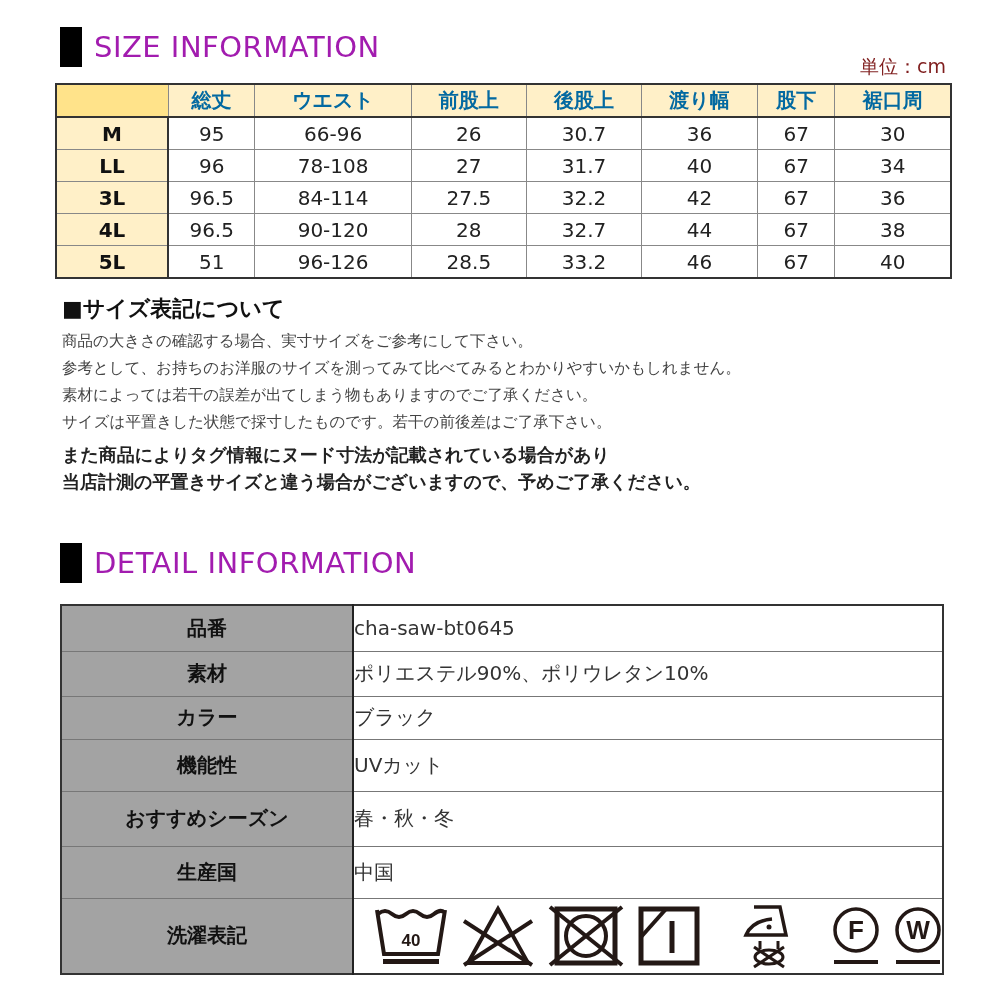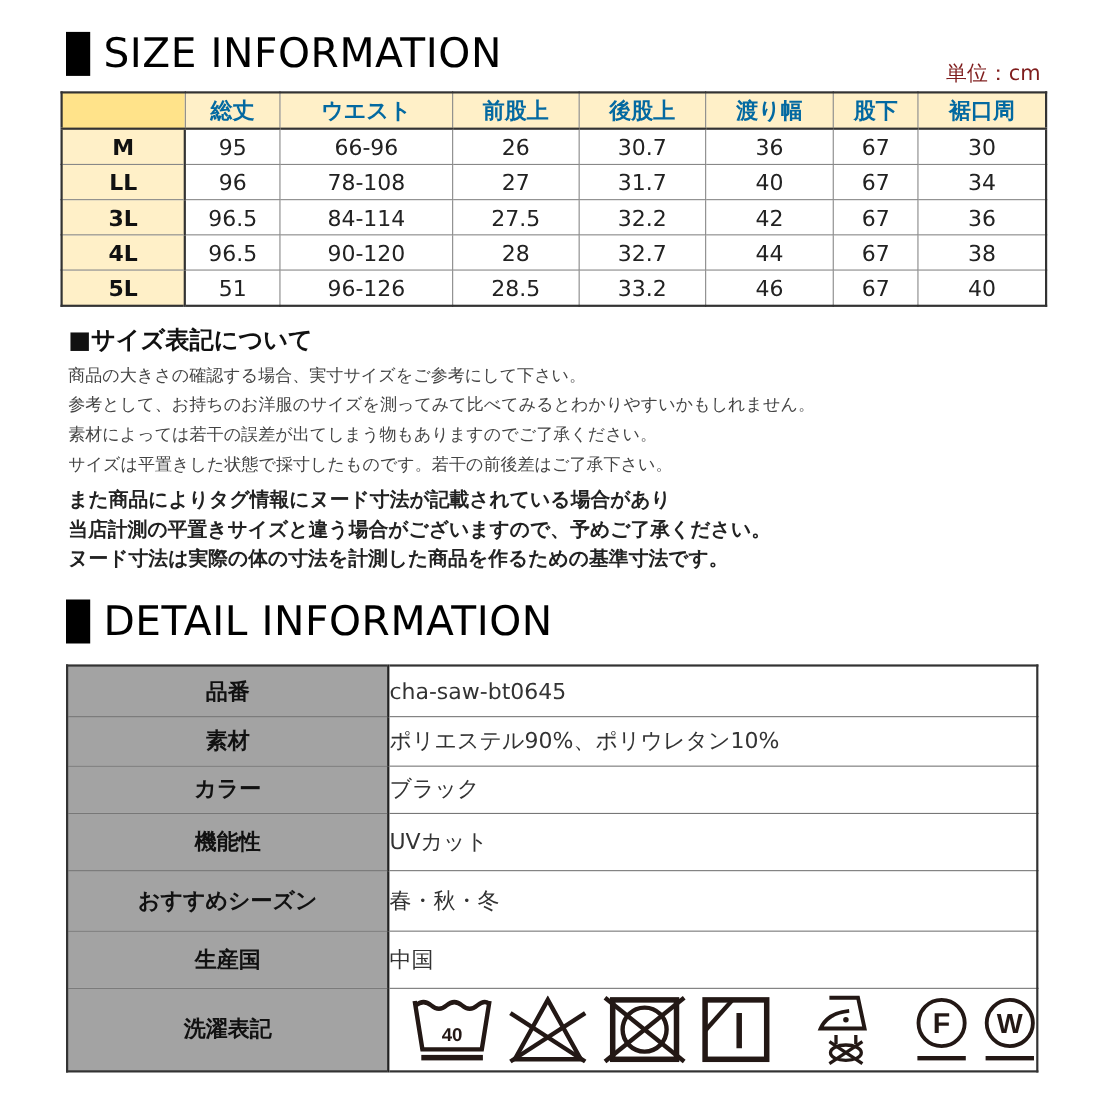--- a/index.html
+++ b/index.html
@@ -1,20 +1,20 @@
 <!DOCTYPE html>
 <html><head>
 <meta charset="utf-8">
 <style>
   html, body { margin:0; padding:0; background:#ffffff; }
   body { width:1000px; height:1000px; position:relative; overflow:hidden;
          font-family: "DejaVu Sans", "Liberation Sans", sans-serif; color:#111; }
   .sec-head { position:absolute; left:60px; display:flex; align-items:center; }
   .sec-bar { width:22px; height:40px; background:#000; margin-right:12px; }
-  .sec-title { font-family:"DejaVu Sans", sans-serif; font-size:37px; letter-spacing:0.5px; color:#000000; }
+  .sec-title { font-family:"DejaVu Sans", sans-serif; font-size:29px; letter-spacing:0.5px; color:#a21caf; }
   .unit { position:absolute; right:54px; top:54px; font-size:19px; color:#7f1d1d; }
 
   table.size { position:absolute; left:55px; top:83px; border-collapse:collapse; width:897px;
                border:2px solid #333; }
   table.size td { border:1.5px solid #888; height:31px; padding:0; text-align:center;
                   font-size:20px; color:#222; }
   table.size tr.hdr td { background:#FFF0C8; font-weight:bold; font-size:20px; color:#0369a1;
                          border-bottom:2px solid #333;margin-left:16px; }
   table.size td.corner { background:#FFE38A !important; }
   table.size td.rowlab { background:#FFF0C8; font-weight:bold; font-size:20px; color:#111; width:110px;
@@ -111,21 +111,20 @@
 
 <div class="notes">
   <div class="nh">■サイズ表記について</div>
   <div class="nl">商品の大きさの確認する場合、実寸サイズをご参考にして下さい。</div>
   <div class="nl">参考として、お持ちのお洋服のサイズを測ってみて比べてみるとわかりやすいかもしれません。</div>
   <div class="nl">素材によっては若干の誤差が出てしまう物もありますのでご了承ください。</div>
   <div class="nl">サイズは平置きした状態で採寸したものです。若干の前後差はご了承下さい。</div>
   <div class="gap"></div>
   <div class="nb">また商品によりタグ情報にヌード寸法が記載されている場合があり</div>
   <div class="nb">当店計測の平置きサイズと違う場合がございますので、予めご了承ください。</div>
-  <div class="nb">ヌード寸法は実際の体の寸法を計測した商品を作るための基準寸法です。</div>
 </div>
 
 <div class="sec-head" style="top:543px;">
   <div class="sec-bar"></div>
   <div class="sec-title">DETAIL INFORMATION</div>
 </div>
 
 <table class="detail">
   <tbody>
       <tr style="height:46px;">

